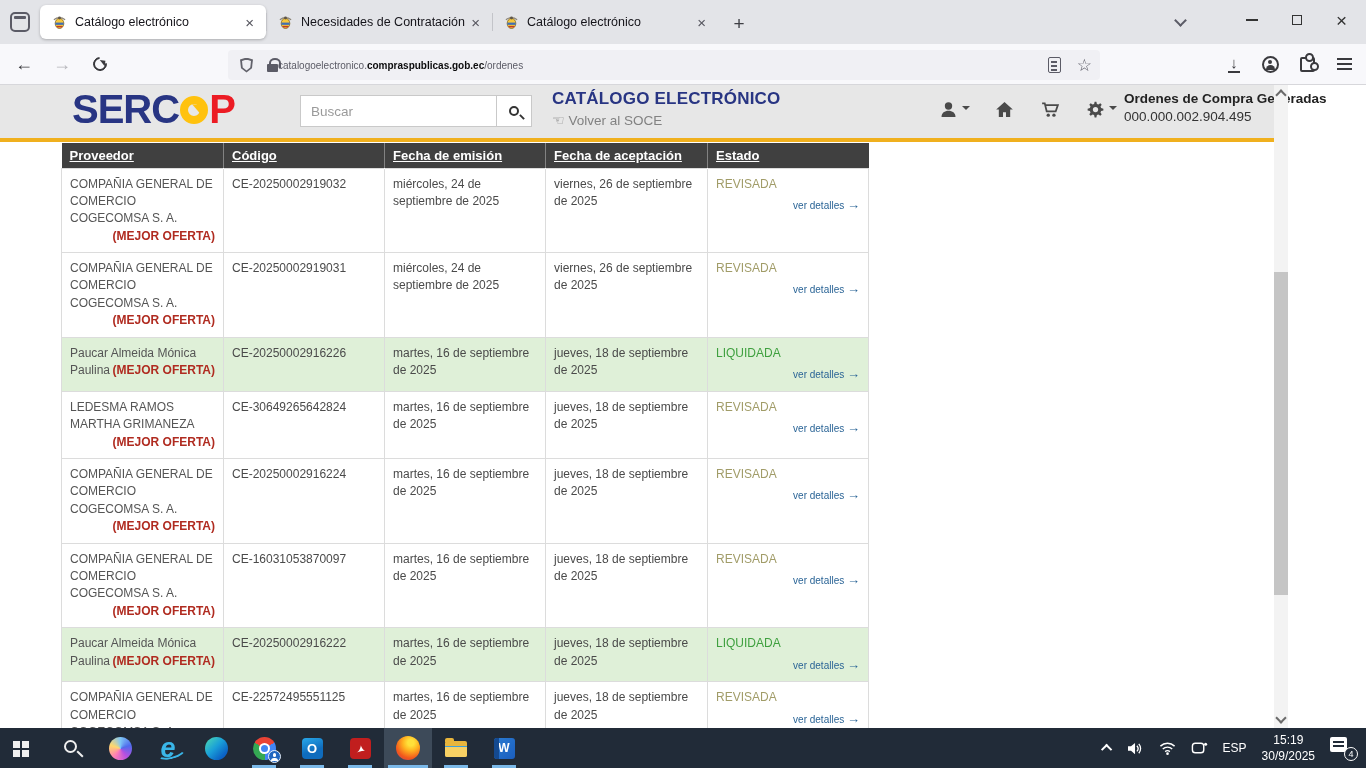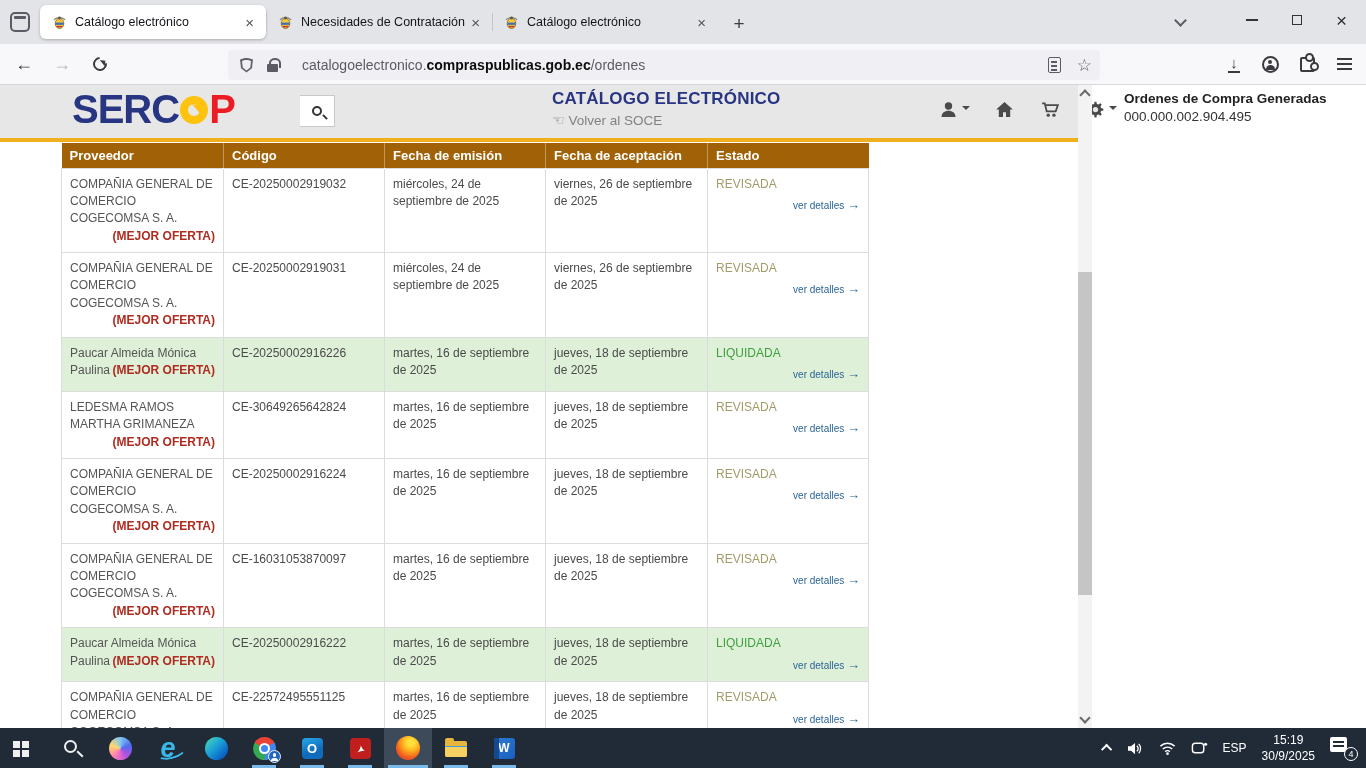--- a/index.html
+++ b/index.html
@@ -28,38 +28,38 @@
   .glyph-x { font-size:19px; color:#333; line-height:1; }
 
   
   .toolbar { position:absolute; top:44px; left:0; width:1366px; height:41px; background:#f8f8fb; border-bottom:1px solid #d7d7db; }
   .navic { position:absolute; top:5px; width:32px; height:30px; display:flex; align-items:center; justify-content:center; font-size:18px; color:#3a3a3e; border-radius:4px; }
   .urlbar { position:absolute; left:228px; top:6px; width:872px; height:30px; background:#f0f0f4; border-radius:4px; display:flex; align-items:center; padding:0 8px 0 12px; }
   .shield { width:13px; height:15px; background:#62626b; clip-path:polygon(50% 0,100% 14%,92% 72%,50% 100%,8% 72%,0 14%); position:relative; flex:none; }
   .shield::before { content:""; position:absolute; inset:2px; background:#f0f0f4; clip-path:polygon(50% 0,100% 14%,92% 72%,50% 100%,8% 72%,0 14%); }
   .lock { position:relative; width:11px; height:8px; background:#5b5b66; border-radius:1px; margin:6px 0 0 14px; flex:none; }
   .lock::before { content:""; position:absolute; left:1.5px; top:-6px; width:8px; height:8px; border:2px solid #5b5b66; border-radius:50% 50% 0 0; border-bottom:none; }
-  .urltext { margin-left:24px; font-size:14px; color:#5b5b66; flex:1; white-space:nowrap; overflow:hidden; }
+  .urltext { margin-left:0; font-size:10px; color:#5b5b66; flex:1; white-space:nowrap; overflow:hidden; }
   .urltext .domain { color:#0c0c0d; font-weight:bold; }
   .reader { position:relative; width:13px; height:16px; border:1.5px solid #5b5b66; border-radius:2px; margin-right:16px; flex:none; }
   .reader::before { content:""; position:absolute; left:2px; top:3px; width:6px; height:1.5px; background:#5b5b66; box-shadow:0 4px 0 #5b5b66, 0 8px 0 #5b5b66; }
   .star { font-size:17px; color:#5b5b66; flex:none; line-height:1; }
   .dl { position:relative; font-size:15px; font-weight:bold; color:#3a3a3e; border-bottom:2px solid #3a3a3e; padding:0 2px 1px; line-height:1; }
   .acct { width:17px; height:17px; border:2px solid #3a3a3e; border-radius:50%; position:relative; }
   .acct::before { content:""; position:absolute; left:4.5px; top:2px; width:4px; height:4px; border-radius:50%; background:#3a3a3e; }
   .acct::after { content:""; position:absolute; left:2px; top:7.5px; width:9px; height:5px; border-radius:5px 5px 0 0; background:#3a3a3e; }
   .puzzle { position:relative; width:15px; height:15px; border:2px solid #3a3a3e; border-radius:2px; }
   .puzzle::before { content:""; position:absolute; left:3px; top:-6px; width:5px; height:5px; border:2px solid #3a3a3e; border-radius:50%; background:#f8f8fb; }
   .puzzle::after { content:""; position:absolute; right:-6px; top:3px; width:5px; height:5px; border:2px solid #3a3a3e; border-radius:50%; background:#f8f8fb; }
   .burger { width:15px; height:2px; background:#3a3a3e; box-shadow:0 5px 0 #3a3a3e, 0 10px 0 #3a3a3e; margin-top:-10px; }
   .reload { position:relative; width:14px; height:14px; border:2px solid #3a3a3e; border-radius:50%; border-top-color:transparent; transform:rotate(40deg); }
   .reload::after { content:""; position:absolute; top:-5px; right:-1px; border:4px solid transparent; border-bottom-color:#3a3a3e; transform:rotate(12deg); }
 
   
-  .viewport { position:absolute; top:85px; left:0; width:1092px; height:643px; background:#fff; }
+  .viewport { position:absolute; top:85px; left:0; width:1288px; height:643px; background:#fff; }
   .site-header { position:absolute; top:0; left:0; right:14px; height:57px; background:#e7e7e7; border-bottom:4px solid #f0b01e; }
   .logo { position:absolute; left:72px; top:2px; font-size:40px; font-weight:bold; letter-spacing:-1px; white-space:nowrap; }
   .logo .n { color:#283583; } .logo .r { color:#ec1c24; }
   .o-ring { display:inline-block; position:relative; width:28px; height:28px; border:8px solid #ffc20e; border-radius:50%; margin:0 1px; top:1px; }
   .o-ring::after { content:""; position:absolute; right:-9px; top:-6px; border:7px solid transparent; border-left-color:#ffc20e; transform:rotate(-40deg); }
   .search-wrap { position:absolute; left:300px; top:10px; display:flex; }
   .search-input { width:197px; height:32px; border:1px solid #c9c9c9; padding:0 10px; font-size:13.5px; background:#fff; color:#333; font-family:"Liberation Sans",sans-serif; }
   .search-input::placeholder { color:#9a9a9a; }
   .search-btn { width:35px; height:32px; border:1px solid #c9c9c9; border-left:none; background:#fff; display:flex; align-items:center; justify-content:center; }
   .mag { position:relative; width:10px; height:10px; border:2px solid #333; border-radius:50%; }
@@ -71,21 +71,21 @@
   .hdr-icons { position:absolute; left:938px; top:14px; display:flex; align-items:center; gap:24px; }
   .hdr-ic { display:flex; align-items:flex-end; }
   .caret { width:0; height:0; border:4px solid transparent; border-top-color:#4a4a4a; margin:0 0 6px 3px; }
   .orders-block { position:absolute; left:1124px; top:6px; width:218px; }
   .orders-label { font-size:13.5px; font-weight:bold; color:#222; }
   .orders-number { font-size:13.5px; color:#333; margin-top:3px; }
 
   
   .table-wrap { position:absolute; left:61px; top:58px; width:807px; }
   table.orders { width:807px; border-collapse:collapse; table-layout:fixed; }
-  .orders th { background:#a16207; color:#fff; font-size:13px; font-weight:bold; text-align:left; padding:4px 8px; height:25px; border-right:1px solid rgba(255,255,255,.35); }
+  .orders th { background:#404040; color:#fff; font-size:13px; font-weight:bold; text-align:left; padding:4px 8px; height:25px; border-right:1px solid rgba(255,255,255,.35);text-decoration:underline; }
   .orders th:last-child { border-right:none; }
   .orders td { border:1px solid #dcdcdc; padding:7px 8px; vertical-align:top; font-size:12px; color:#4a4a4a; line-height:1.45; background:#fff; }
   .orders tr.liquidada td { background:#dff0d8; }
   .prov-name { color:#555; }
   .mejor { float:right; font-weight:bold; font-size:12px; }
   .status { font-size:12px; }
   .verdet-line { text-align:right; margin-top:3px; white-space:nowrap; }
   .verdet { font-size:10px; text-decoration:none; }
   .verdet-arrow { font-weight:bold; font-size:13px; }
 
@@ -216,20 +216,21 @@
         <span class="burger"></span>
       </div>
   </div>
 
   <div class="viewport">
 
     <div class="site-header">
       <div class="logo"><span class="n">SER</span><span class="n">C</span><span class="o-ring"></span><span class="r">P</span></div>
 
       <div class="search-wrap">
+        <input class="search-input" placeholder="Buscar" style="">
         <button class="search-btn">
             <span class="mag"></span>
           </button>
       </div>
 
       <div class="pg-title-block">
         <div class="pg-title">CATÁLOGO ELECTRÓNICO</div>
         <div class="pg-back"><span class="hand">☜</span><span>Volver al SOCE</span></div>
       </div>
 

